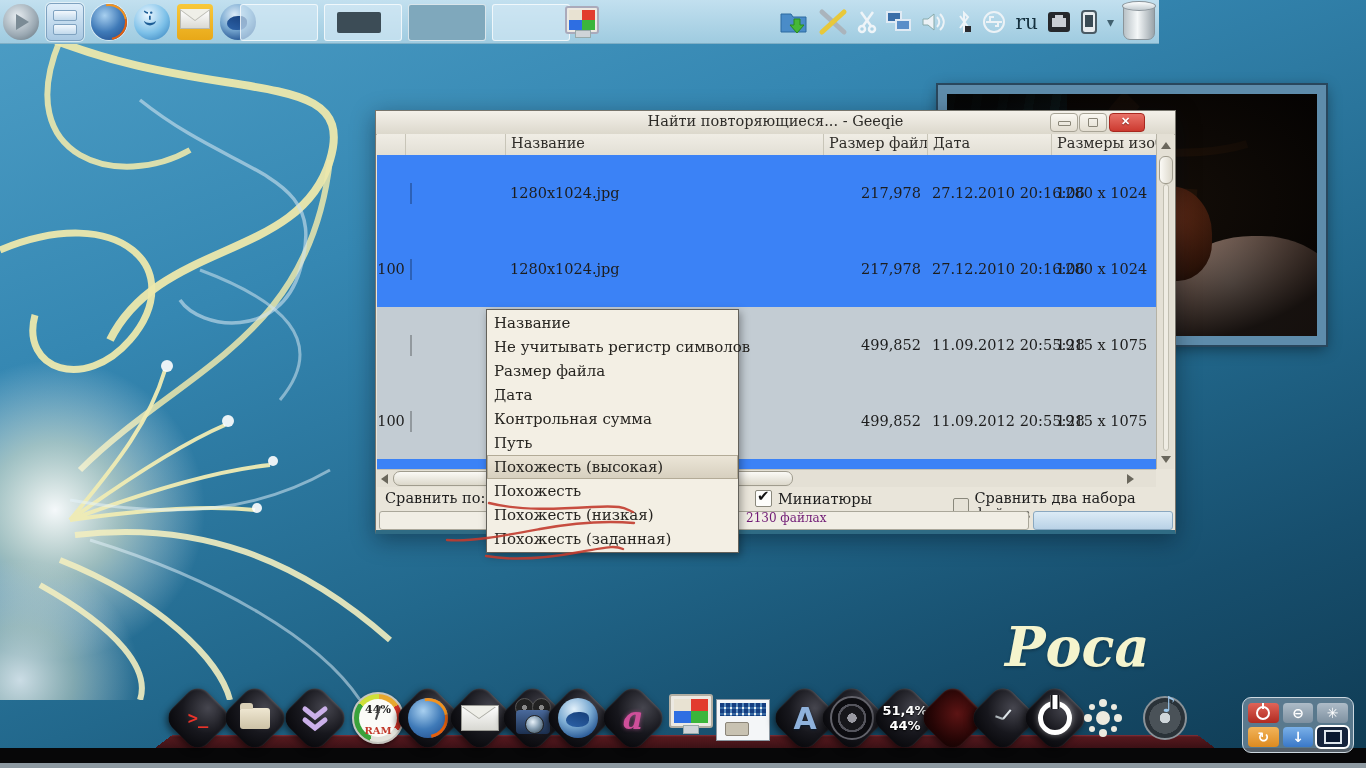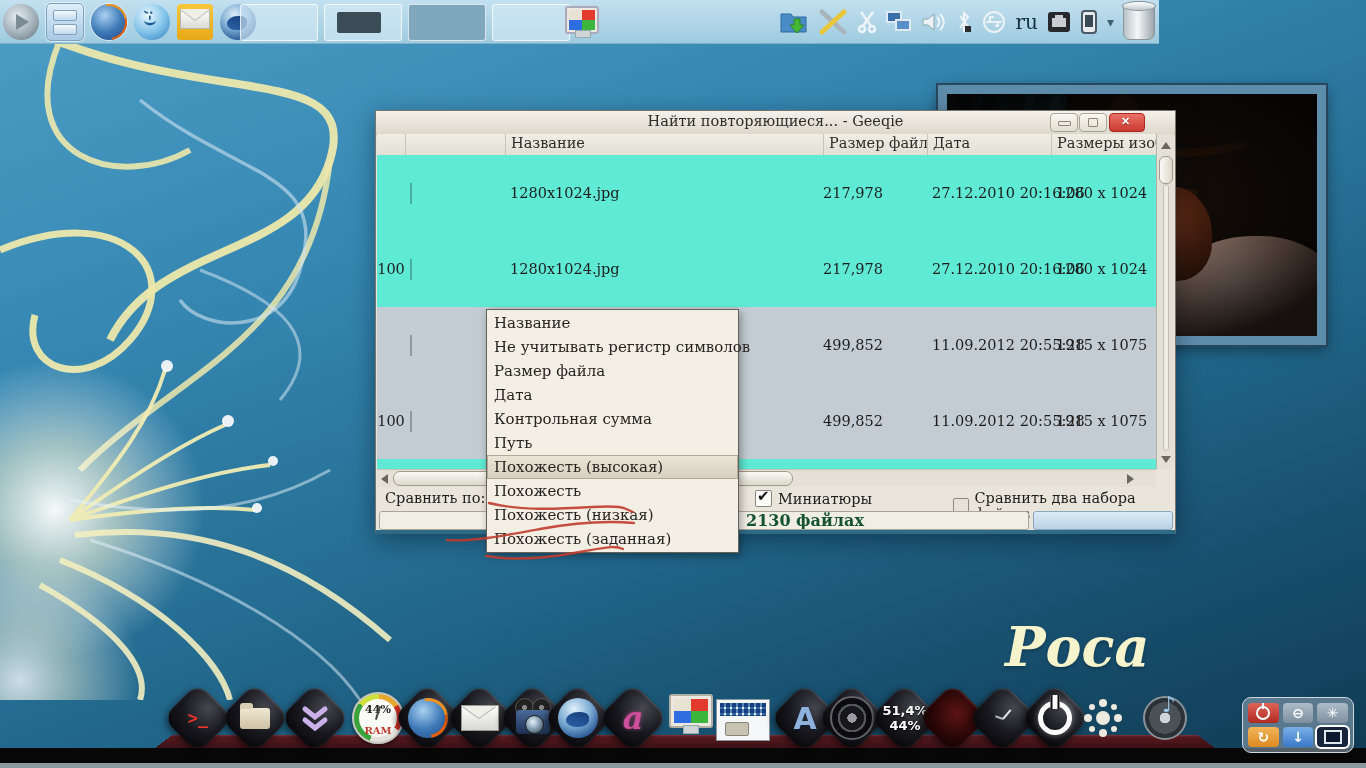--- a/index.html
+++ b/index.html
@@ -75,34 +75,34 @@
     background:linear-gradient(#faf8f2,#e2ddd0);}
   .wbtn.min{right:97px;width:26px;} .wbtn.max{right:68px;width:26px;}
   .wbtn.min::after{content:"";position:absolute;left:7px;top:7px;width:11px;height:3px;border:1px solid #8a8678;border-radius:1px;}
   .wbtn.max::after{content:"";position:absolute;left:8px;top:4px;width:8px;height:7px;border:1px solid #8a8678;border-radius:1px;}
   .wbtn.close{right:30px;width:34px;background:linear-gradient(#e87268,#cc3a30);border-color:#a82820;}
   .wbtn.close::after{content:"✕";position:absolute;left:11px;top:1px;color:#fff;font-size:11px;font-weight:bold;text-shadow:0 1px 1px #802018;}
   .hdr{position:absolute;left:1px;top:23px;width:779px;height:21px;background:linear-gradient(#f0ede5,#e2dfd5);
     border-bottom:1px solid #b5b2a5;display:grid;grid-template-columns:28px 100px 318px 104px 124px auto;}
   .hdr .hc{font-size:14.5px;color:#2e2c28;padding:1px 0 0 5px;border-left:1px solid #c8c5b8;overflow:hidden;white-space:nowrap;}
   .hdr .hc:first-child{border-left:none;}
-  .list{position:absolute;left:1px;top:44px;width:779px;height:314px;background:#5eead4;overflow:hidden;}
+  .list{position:absolute;left:1px;top:44px;width:779px;height:314px;background:#3b82f6;overflow:hidden;}
   .row{display:grid;grid-template-columns:28px 100px 318px 104px 124px auto;height:76px;align-items:center;}
   .row[data-selected="true"]{background:#c3ccd3;}
   .rank{font-size:14.5px;color:#1d1d1d;text-align:center;}
   .thumb{width:90px;height:72px;margin-left:5px;border:1px solid rgba(0,0,0,.25);}
   .thumb[data-thumb="sea"]{background:
      radial-gradient(circle at 55% 28%,rgba(190,230,250,.8),rgba(120,190,230,.25) 30%,transparent 45%),
      linear-gradient(#3d93c2 0%,#1f6ca6 45%,#0e4e88 72%,#0a3c6c 78%,#0d3258 82%,#0a2a4a 100%);}
   .thumb[data-thumb="smoke"]{background:
      radial-gradient(ellipse at 30% 35%,rgba(190,210,225,.9),rgba(110,140,165,.55) 30%,rgba(40,60,82,.4) 55%,transparent 70%),
      radial-gradient(ellipse at 70% 75%,rgba(90,120,150,.5),transparent 60%),
      linear-gradient(150deg,#3a4e62,#141f2c 65%,#0a111a);}
   .fname,.fdate,.fdims{font-size:14.5px;color:#1d1d1d;padding-left:5px;white-space:nowrap;}
-  .fsize{font-size:14.5px;color:#1d1d1d;padding-right:6px;}
+  .fsize{font-size:14.5px;color:#1d1d1d;text-align:right;padding-right:6px;}
   .vscroll{position:absolute;right:1px;top:23px;width:17px;height:335px;background:#e4e0d5;border-left:1px solid #b5b2a5;}
   .varr{position:absolute;left:4px;width:0;height:0;}
   .varr.up{top:8px;border-left:5px solid transparent;border-right:5px solid transparent;border-bottom:7px solid #6a675c;}
   .varr.down{bottom:6px;border-left:5px solid transparent;border-right:5px solid transparent;border-top:7px solid #6a675c;}
   .vthumb{position:absolute;left:2px;top:22px;width:12px;height:26px;background:linear-gradient(90deg,#fbfaf6,#dcd8cb);
     border:1px solid #a09c8e;border-radius:6px;}
   .vtrack{position:absolute;left:6px;top:50px;bottom:18px;width:4px;background:#efece3;border:1px solid #c2bfb2;border-radius:3px;}
   .hscroll{position:absolute;left:1px;top:358px;width:779px;height:17px;background:#e4e0d5;border-top:1px solid #c5c2b5;}
   .harr{position:absolute;top:4px;width:0;height:0;}
   .harr.left{left:4px;border-top:5px solid transparent;border-bottom:5px solid transparent;border-right:7px solid #6a675c;}
@@ -112,21 +112,21 @@
   .controls{position:absolute;left:1px;top:376px;width:797px;height:24px;font-size:14.5px;color:#1d1d1d;}
   .cmp-label{position:absolute;left:8px;top:3px;}
   .cbwrap{position:absolute;top:3px;display:flex;align-items:center;gap:6px;}
   .cb{width:15px;height:15px;background:#fdfdfb;border:1px solid #8a887c;border-radius:2px;position:relative;}
   .cb[data-checked="true"]::after{content:"✔";position:absolute;left:1px;top:-4px;font-size:15px;color:#111;
     font-family:"DejaVu Sans",sans-serif;}
   .cb[data-checked="false"]{background:#e6e2d7;}
   .statusrow{position:absolute;left:1px;top:400px;width:797px;height:19px;}
   .status-entry{position:absolute;left:2px;top:0;width:648px;height:17px;background:#f1eee5;
     border:1px solid #aaa79a;border-radius:3px;overflow:hidden;}
-  .status-text{position:absolute;left:366px;top:-1px;font-weight:bold;font-size:16px;color:#14532d;white-space:nowrap;}
+  .status-text{position:absolute;left:366px;top:-1px;font-weight:normal;font-size:12px;color:#701a75;white-space:nowrap;}
   .status-btn{position:absolute;left:656px;top:0;width:138px;height:17px;border:1px solid #8aa8c0;border-radius:3px;
     background:linear-gradient(#dcebf6,#b9d2e6);}
   
   #menu{position:absolute;left:486px;top:309px;width:251px;background:#f3efe4;border:1px solid #63615a;
     box-shadow:2px 3px 8px rgba(0,0,0,.35);padding:1px 0;z-index:40;}
   .mi{height:24px;line-height:24px;padding-left:7px;font-size:15px;color:#262420;white-space:nowrap;}
   .mi[data-state="highlighted"]{background:linear-gradient(#ece6d8,#d6cfbe);box-shadow:inset 0 0 0 1px #b3ab97;}
   
   #annot{position:absolute;left:0;top:0;z-index:60;pointer-events:none;}
   

